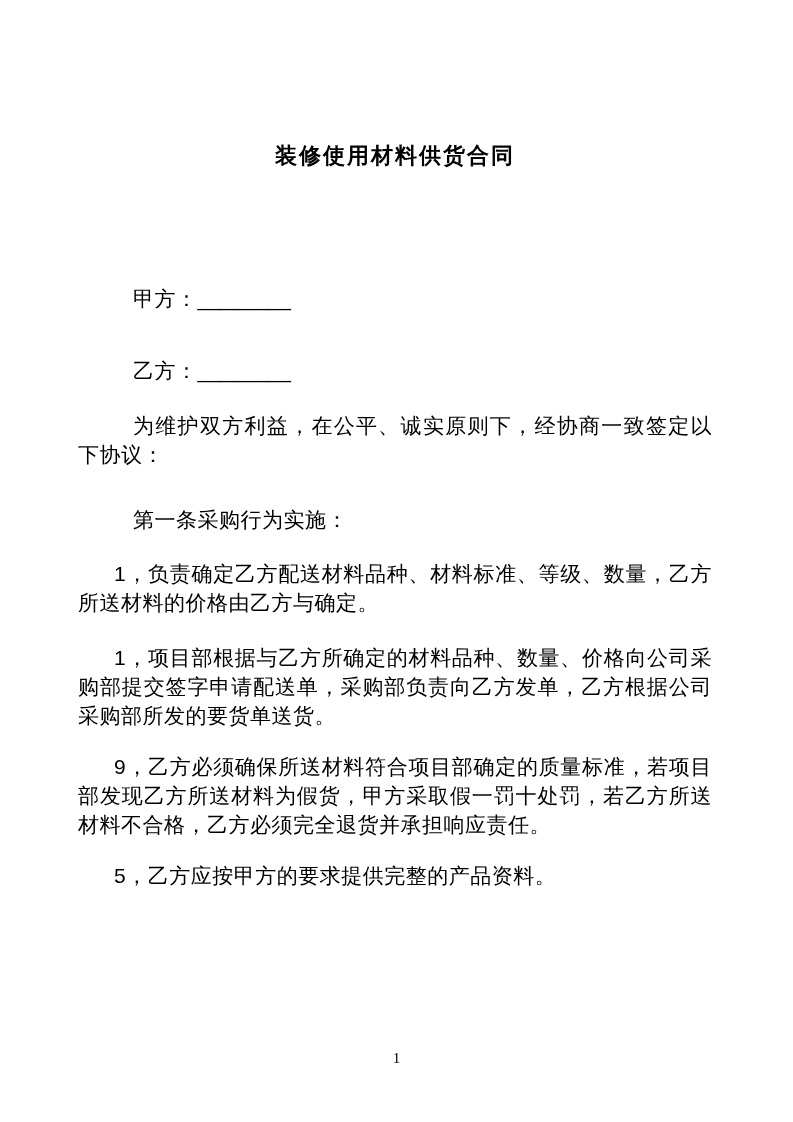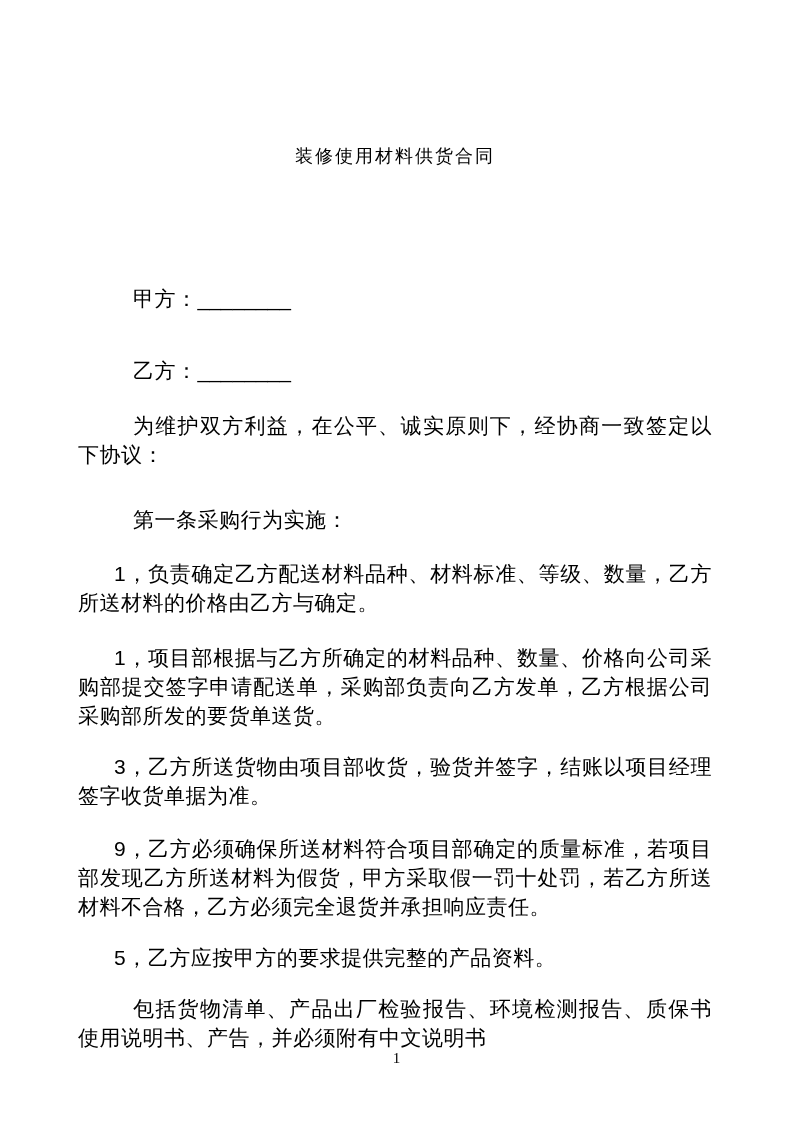--- a/index.html
+++ b/index.html
@@ -17,23 +17,23 @@
     overflow: hidden;
   }
   .content {
     position: absolute;
     left: 78px;
     top: 0;
     width: 634px;
   }
   .doc-title {
     margin: 138px 0 110px 0;
-    font-size: 18px;
+    font-size: 22px;
     line-height: 36px;
-    font-weight: normal;
+    font-weight: bold;
     text-align: center;
     letter-spacing: 2px;
   }
   .para {
     margin: 0;
     font-size: 21px;
     line-height: 29px;
     text-align: justify;
     letter-spacing: 0.5px;
   }
@@ -78,24 +78,22 @@
 
 
     <p class="para indent3 principle">为维护双方利益，在公平、诚实原则下，经协商一致签定以下协议：</p>
 
     <p class="para indent3 heading">第一条采购行为实施：</p>
 
     <p class="para indent2 item-1">1，负责确定乙方配送材料品种、材料标准、等级、数量，乙方所送材料的价格由乙方与确定。</p>
 
     <p class="para indent2 item-2">1，项目部根据与乙方所确定的材料品种、数量、价格向公司采购部提交签字申请配送单，采购部负责向乙方发单，乙方根据公司采购部所发的要货单送货。</p>
 
-    <p class="para indent2 item-3">3，乙方所送货物由项目部收货，验货并签字，结账以项目经理签字收货单据为准。</p>
 
     <p class="para indent2 item-4">9，乙方必须确保所送材料符合项目部确定的质量标准，若项目部发现乙方所送材料为假货，甲方采取假一罚十处罚，若乙方所送材料不合格，乙方必须完全退货并承担响应责任。</p>
 
     <p class="para indent2 item-5">5，乙方应按甲方的要求提供完整的产品资料。</p>
 
-    <p class="para indent3 attachments">包括货物清单、产品出厂检验报告、环境检测报告、质保书使用说明书、产告，并必须附有中文说明书</p>
 
   </div>
 
   <div class="page-number">1</div>
 </div>
 
 </body></html>

